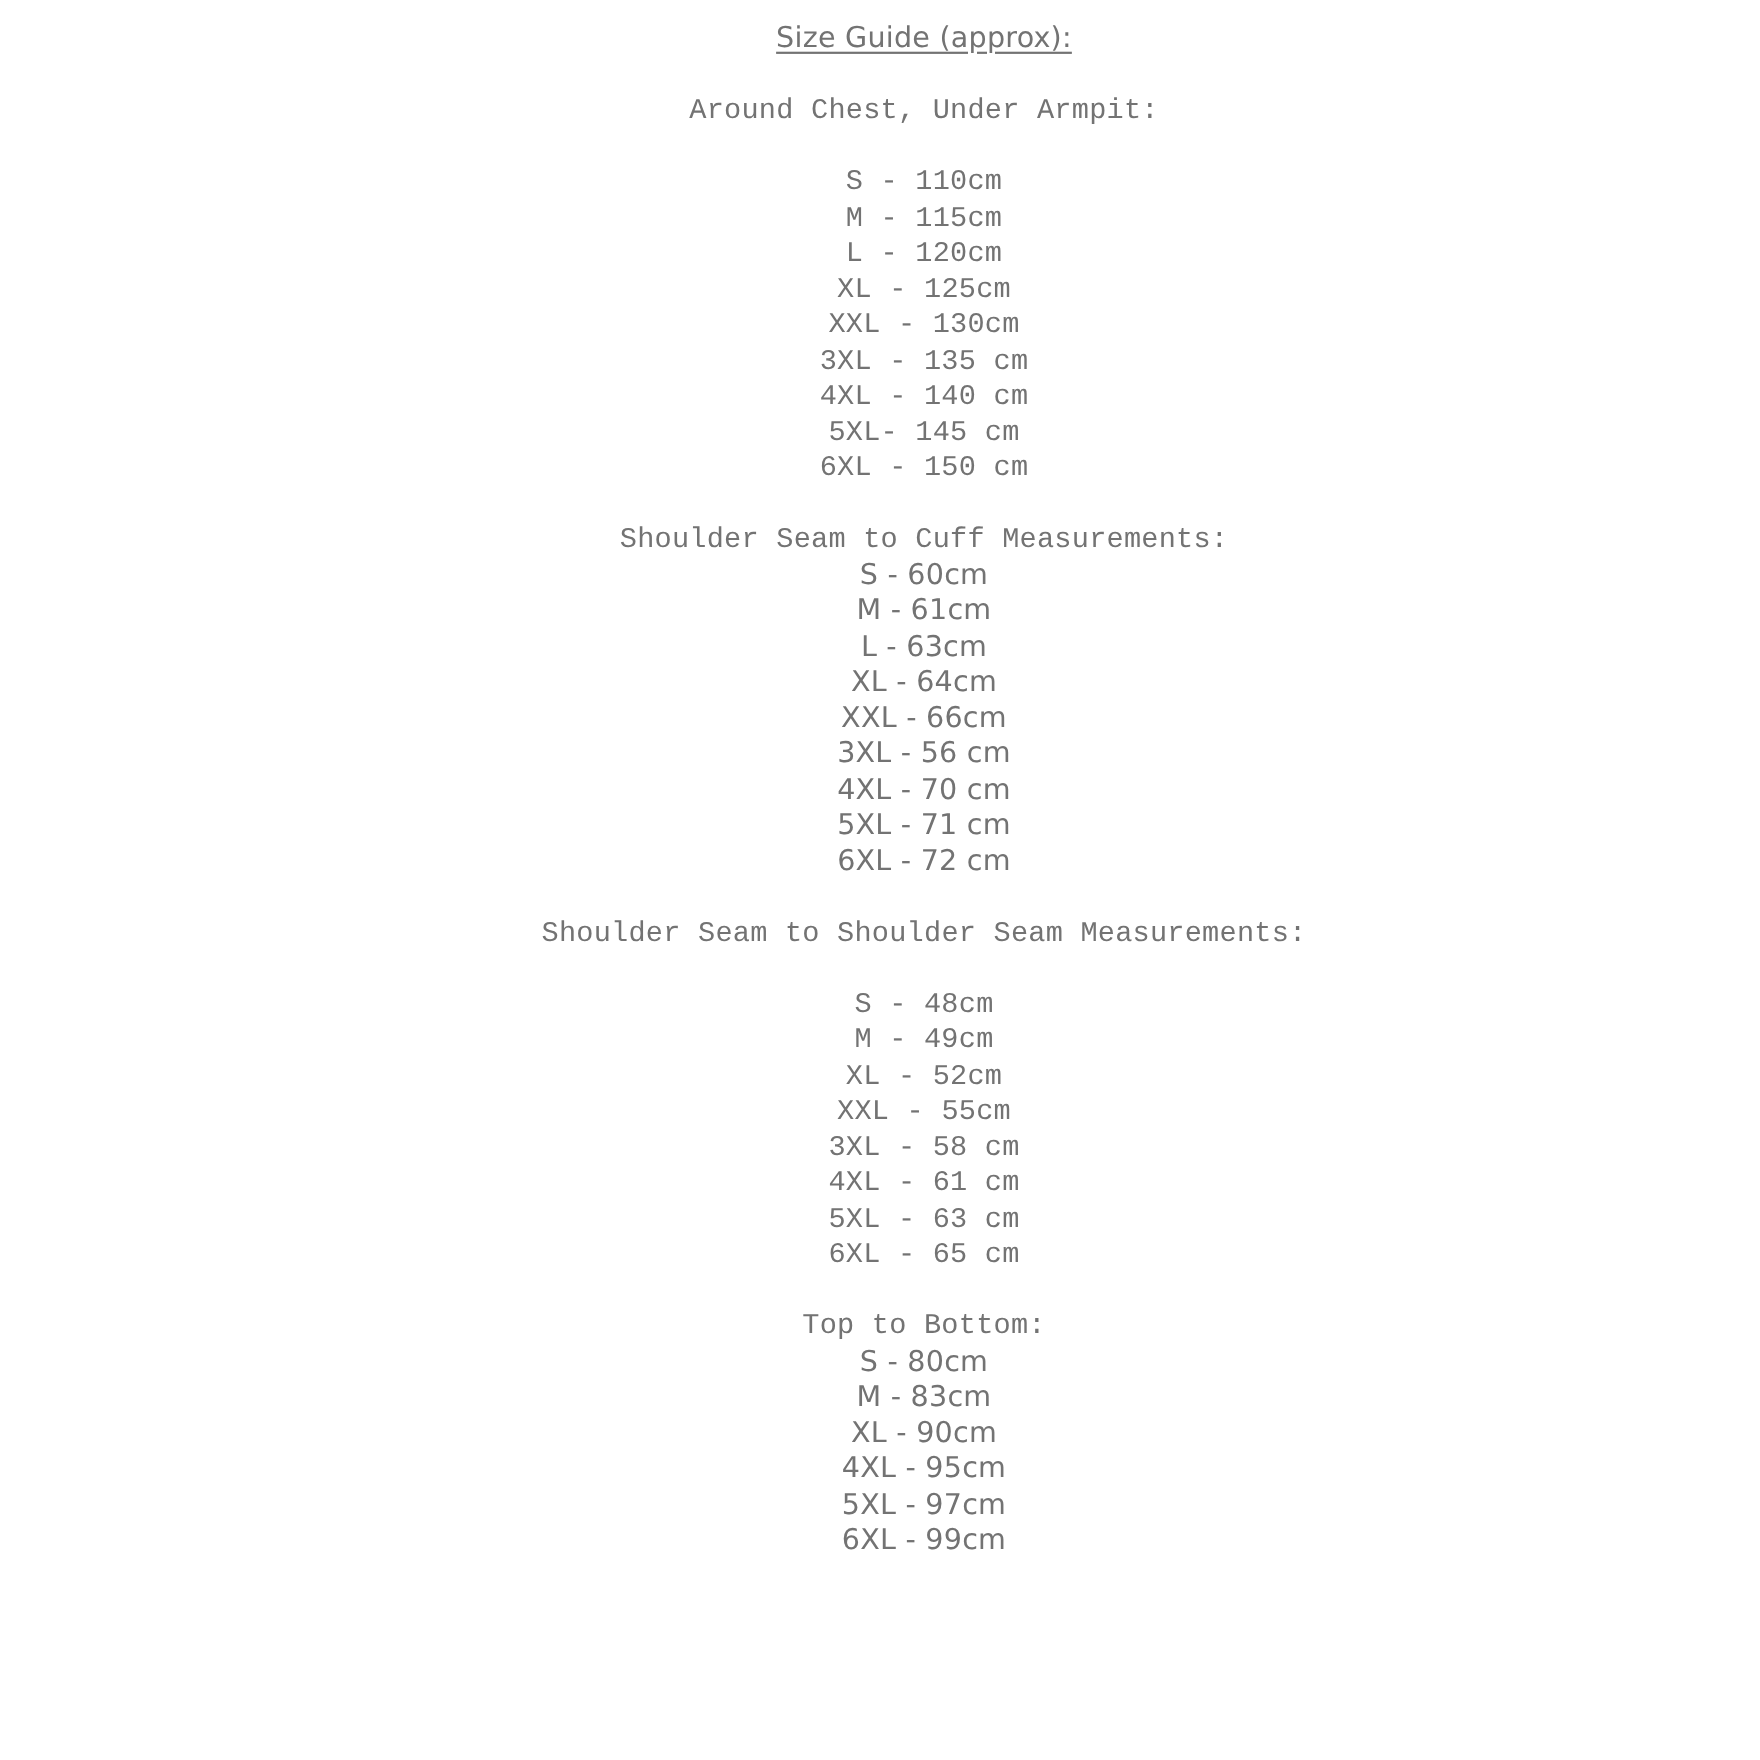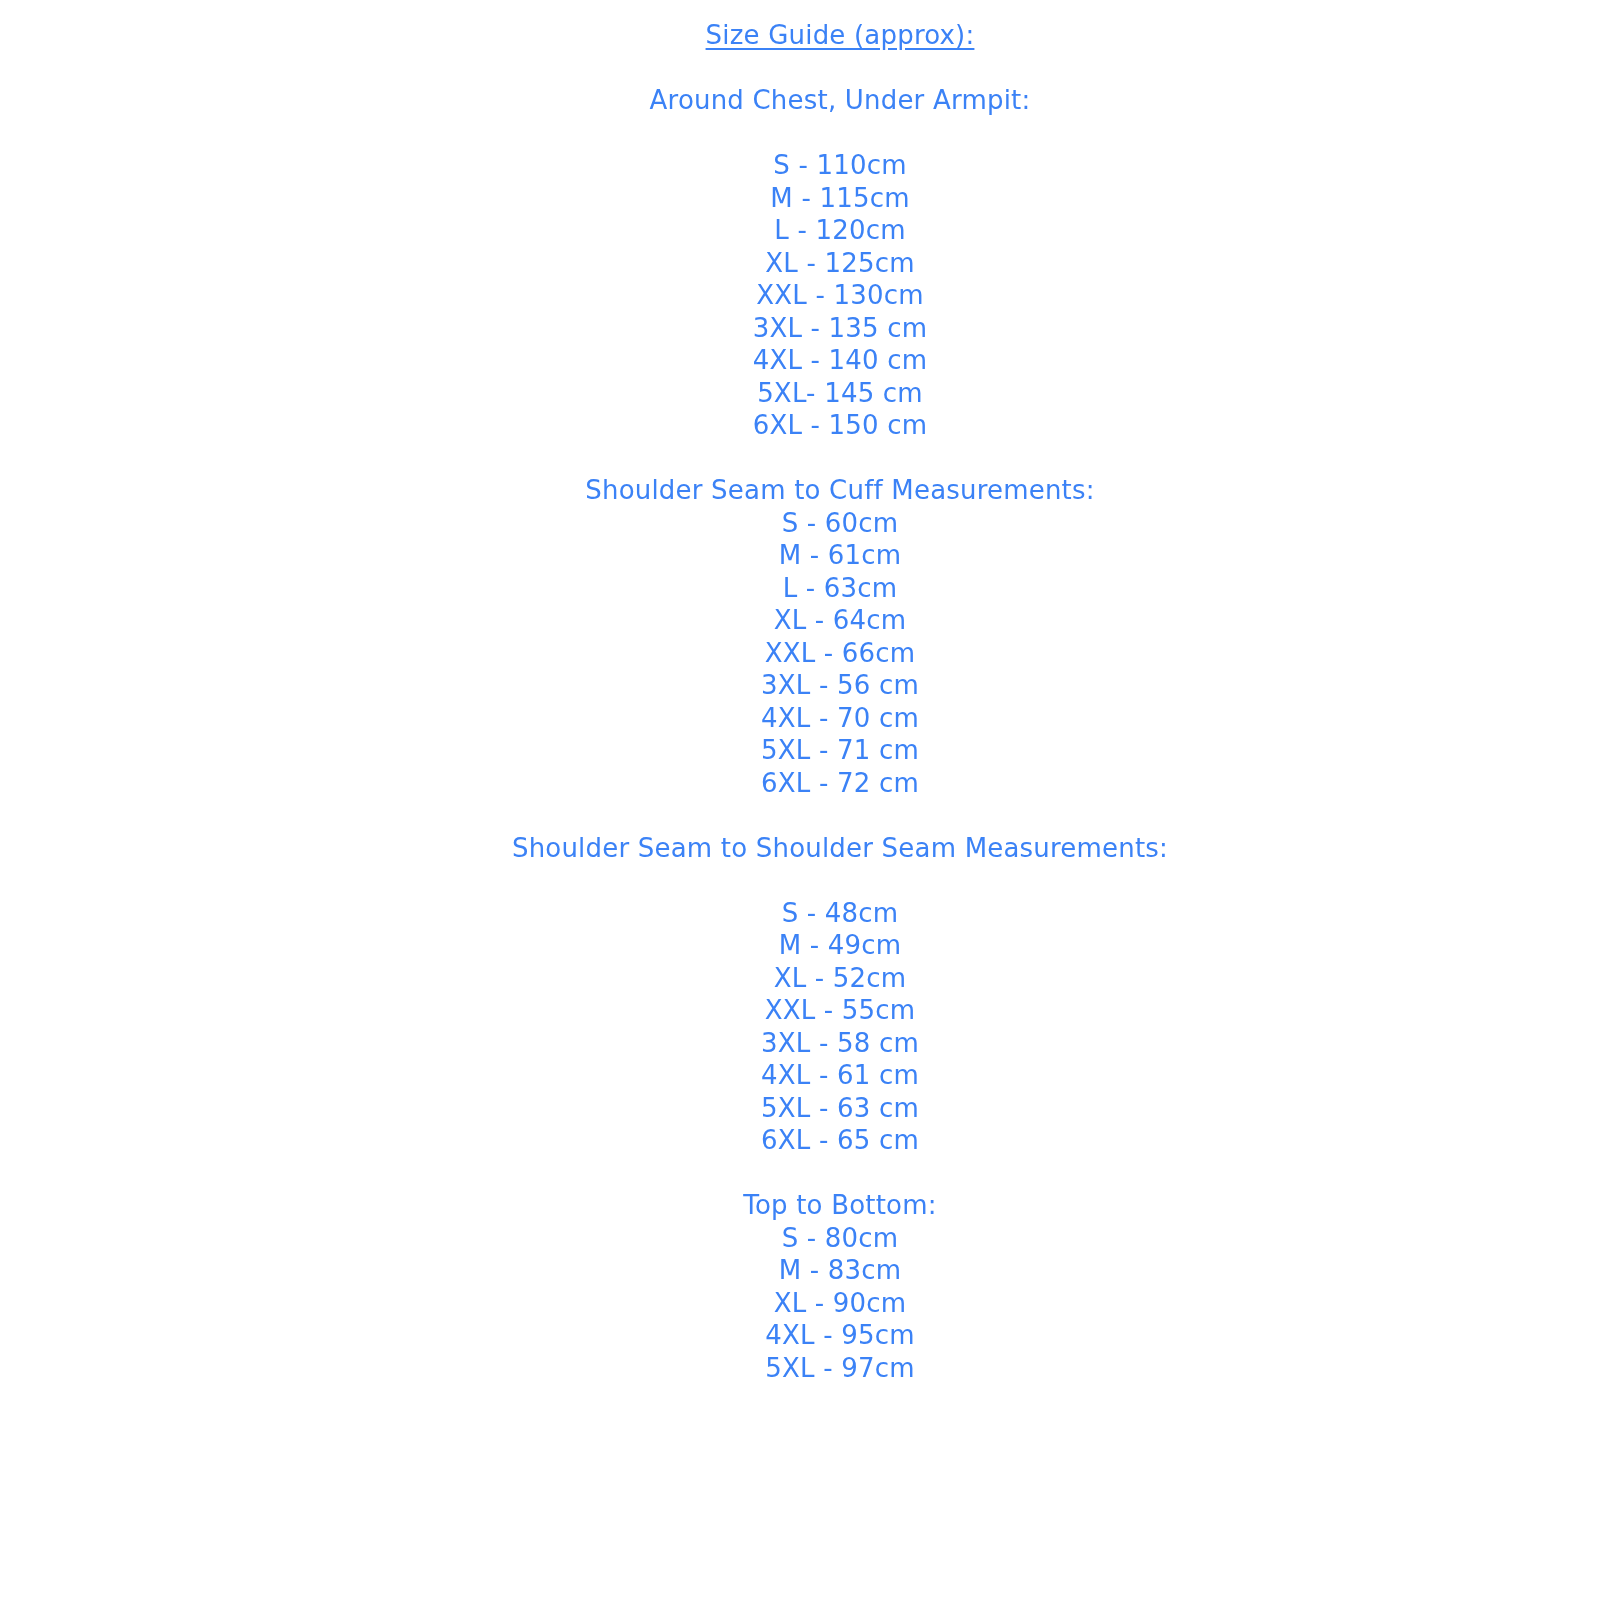--- a/index.html
+++ b/index.html
@@ -11,26 +11,26 @@
     overflow: hidden;
   }
   .doc {
     box-sizing: border-box;
     padding-top: 19px;
     margin-left: 80px;          
     text-align: center;
     font-family: "DejaVu Sans", "Liberation Sans", sans-serif;
     font-size: 26px;
     line-height: 32.5px;
-    color: #3b82f6;
+    color: #737373;
     letter-spacing: 0.2px;
   }
   .line { white-space: pre; }
   .title { text-decoration: underline; text-underline-offset: 4px; }
-  .sp { margin-top: 32.5px; }   
+  .sp { margin-top: 32.5px; font-family: Liberation Mono, monospace; }   
 </style>
 </head>
 <body>
 
 <div class="doc">
 
   <div class="line title">Size Guide (approx):</div>
 
   <div class="line sp">Around Chest, Under Armpit:</div>
   <div class="group sp">
@@ -70,15 +70,16 @@
     <div class="line">6XL - 65 cm</div>
   </div>
 
   <div class="line sp">Top to Bottom:</div>
   <div class="group">
     <div class="line">S - 80cm</div>
     <div class="line">M - 83cm</div>
     <div class="line">XL - 90cm</div>
     <div class="line">4XL - 95cm</div>
     <div class="line">5XL - 97cm</div>
+    <div class="line">6XL - 99cm</div>
   </div>
 
 </div>
 
 </body></html>

